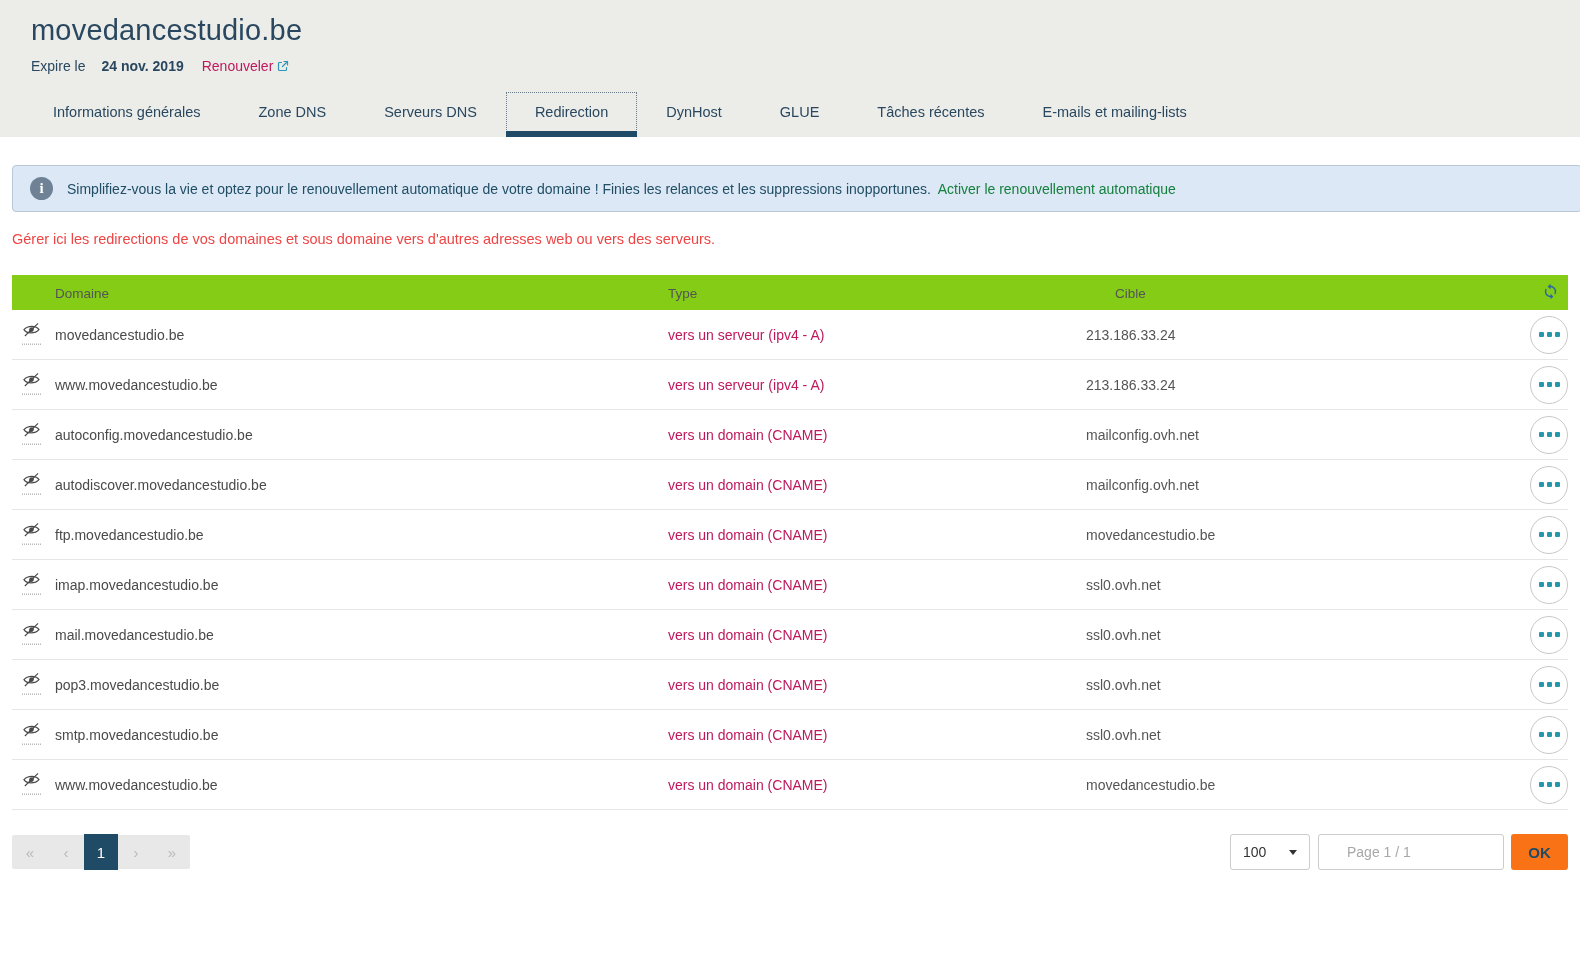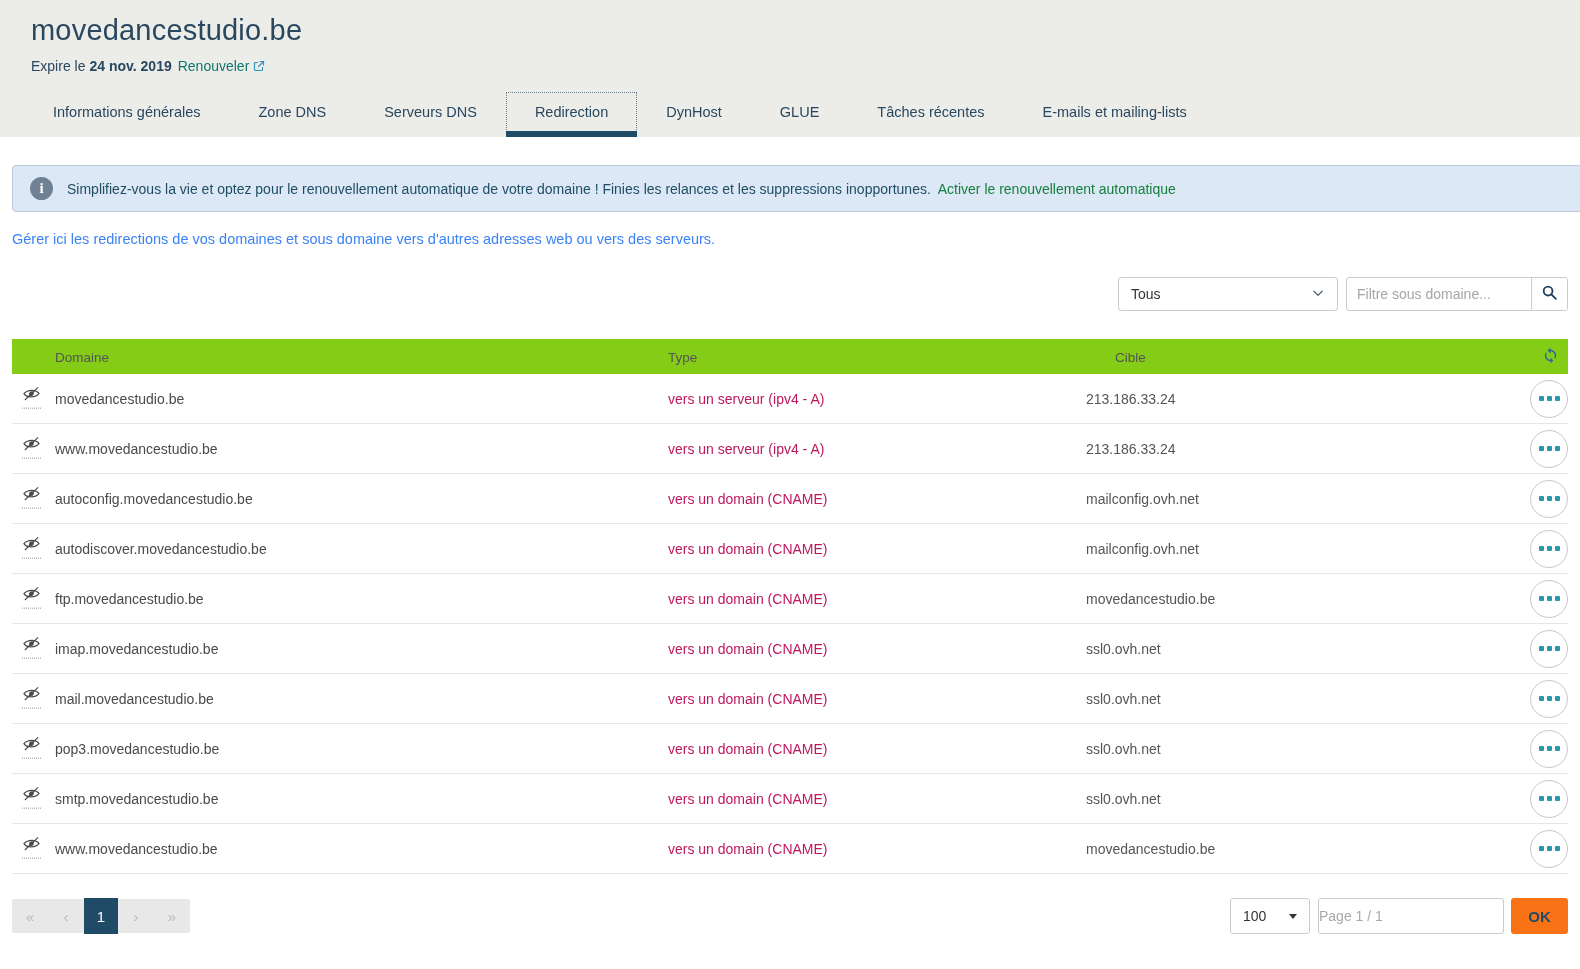--- a/index.html
+++ b/index.html
@@ -13,24 +13,24 @@
   
   .top {
     background:#ecede9; height:137px; position:relative;
   }
   .page-title {
     margin:0; padding:14px 0 0 31px;
     font-size:29px; font-weight:500; color:#29475f; letter-spacing:.2px;
   }
   .expire-line {
     margin:11px 0 0 31px; font-size:14px; color:#29475f;
-    display:flex; align-items:center; gap:4px;text-align:right;
+    display:flex; align-items:center; gap:16px;text-align:right;
   }
   .expire-line strong { font-weight:bold; }
-  .renew-link { color:#0f766e; text-decoration:none; cursor:pointer; margin-left:2px; display:inline-flex; align-items:center; gap:4px;}
+  .renew-link { color:#be185d; text-decoration:none; cursor:pointer; margin-left:2px; display:inline-flex; align-items:center; gap:4px;}
   .ext-icon svg { display:block; }
 
   .tabs { position:absolute; bottom:5px; left:24px; display:flex; height:40px; }
   .tab {
     display:flex; align-items:center; padding:0 28px; font-size:14.5px;
     color:#29475f; cursor:pointer; position:relative;
     border:1px dotted transparent; white-space:nowrap;
   }
   .tab.active { border:1px dotted #6b7b89; }
   .tab.active::after {
@@ -47,21 +47,21 @@
     display:flex; align-items:center; padding-left:17px;
   }
   .info-icon {
     width:23px; height:23px; border-radius:50%; background:#6e8195; flex:0 0 23px;
     color:#fff; display:flex; align-items:center; justify-content:center;
     font:bold 15px "Liberation Serif", serif;
   }
   .banner-text { margin-left:14px; font-size:14px; color:#1f4d64; }
   .banner-link { color:#15803d; text-decoration:none; cursor:pointer; margin-left:3px; }
 
-  .intro { margin-top:19px; font-size:14.5px; color:#3b82f6; }
+  .intro { margin-top:19px; font-size:14.5px; color:#ef4444; }
 
   .filter-row { display:flex; justify-content:flex-end; margin-top:30px; gap:8px; }
   .type-select {
     width:220px; height:34px; background:#fff; border:1px solid #cccccc; border-radius:3px;
     display:flex; align-items:center; justify-content:space-between;
     padding:0 12px; font-size:14px; color:#333; cursor:pointer;
   }
   .search-box {
     width:222px; height:34px; background:#fff; border:1px solid #cccccc; border-radius:3px;
     display:flex; overflow:hidden;
@@ -124,21 +124,21 @@
     width:80px; height:36px; background:#fff; border:1px solid #cccccc; border-radius:3px;
     display:flex; align-items:center; justify-content:space-between;
     padding:0 12px; font-size:14px; color:#333; cursor:pointer;
   }
   .select-triangle {
     width:0; height:0; border-left:4px solid transparent; border-right:4px solid transparent;
     border-top:5px solid #333;
   }
   .page-input {
     width:186px; height:36px; border:1px solid #cccccc; border-radius:3px;
-    margin-left:8px; padding:0 0; font-size:14px; color:#555; font-family:inherit; outline:none;
+    margin-left:8px; padding:0 28px; font-size:14px; color:#555; font-family:inherit; outline:none;
   }
   .page-input::placeholder { color:#a8a8a8; }
   .ok-btn {
     width:57px; height:36px; margin-left:7px; border:none; border-radius:3px;
     background:#f97316; color:#1f4b66; font-weight:bold; font-size:15px; cursor:pointer;
     font-family:inherit;
   }
 </style>
 </head>
 <body>
@@ -191,41 +191,20 @@
   <div class="banner">
     <span class="info-icon">i</span>
     <span class="banner-text">
       <span>Simplifiez-vous la vie et optez pour le renouvellement automatique de votre domaine ! Finies les relances et les suppressions inopportunes.</span>
       <a class="banner-link">Activer le renouvellement automatique</a>
     </span>
   </div>
 
   <p class="intro">Gérer ici les redirections de vos domaines et sous domaine vers d'autres adresses web ou vers des serveurs.</p>
 
-  <div class="filter-row">
-    <div class="type-select">
-      <span>Tous</span>
-      <span>
-        <svg width="14" height="14" viewBox="0 0 24 24" fill="none" stroke="#55606a" stroke-width="2.2" stroke-linecap="round" stroke-linejoin="round">
-            <path d="M5 9l7 7 7-7"></path>
-          </svg>
-      </span>
-    </div>
-    <div class="search-box">
-      <input class="search-input" type="text" placeholder="Filtre sous domaine..." style="">
-      <button class="search-btn">
-        <span>
-          <svg width="17" height="17" viewBox="0 0 24 24" fill="none" stroke="#23415c" stroke-width="2.6" stroke-linecap="round">
-            <circle cx="10" cy="10" r="6.2"></circle>
-              <line x1="14.8" y1="14.8" x2="21" y2="21"></line>
-          </svg>
-        </span>
-      </button>
-    </div>
-  </div>
 
   <div class="table">
     <div class="thead">
       <span class="hcell h-domain">Domaine</span>
       <span class="hcell h-type">Type</span>
       <span class="hcell h-target">Cible</span>
       <button class="refresh-btn">
         <span>
           <svg width="17" height="17" viewBox="0 0 24 24" fill="#2b63a8">
             <path d="M12 4V1L8 5l4 4V6c3.31 0 6 2.69 6 6 0 1.01-.25 1.97-.7 2.8l1.46 1.46C19.54 15.03 20 13.57 20 12c0-4.42-3.58-8-8-8zm0 14c-3.31 0-6-2.69-6-6 0-1.01.25-1.97.7-2.8L5.24 7.74C4.46 8.97 4 10.43 4 12c0 4.42 3.58 8 8 8v3l4-4-4-4v3z"></path>

